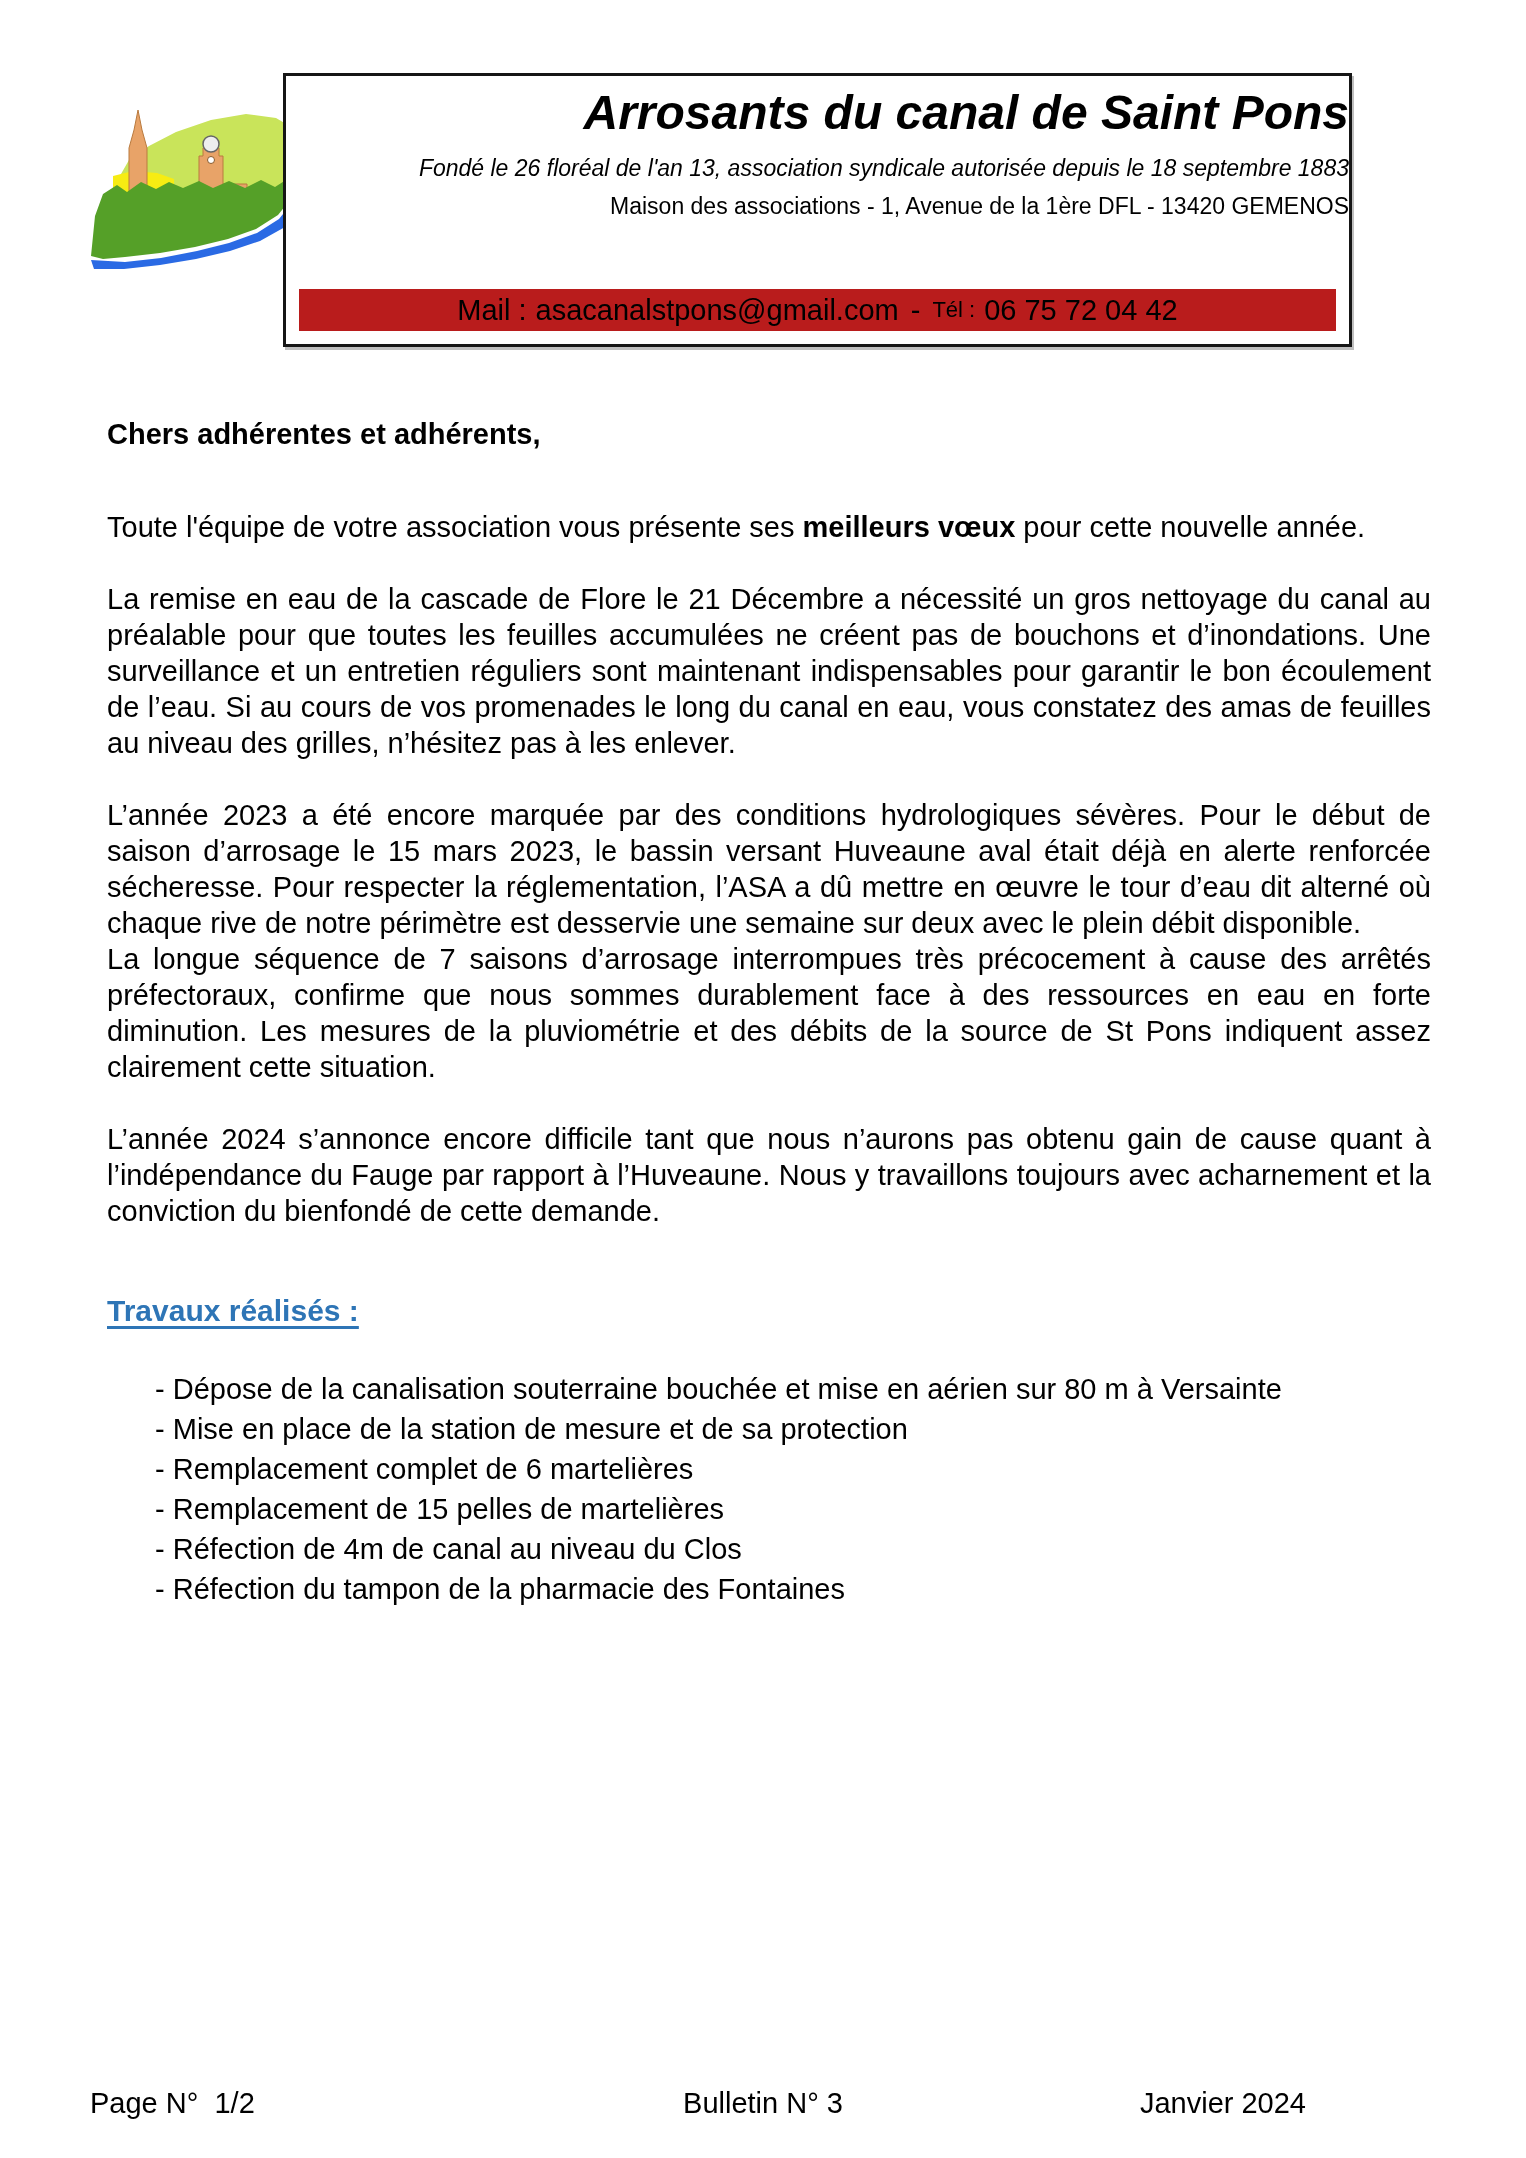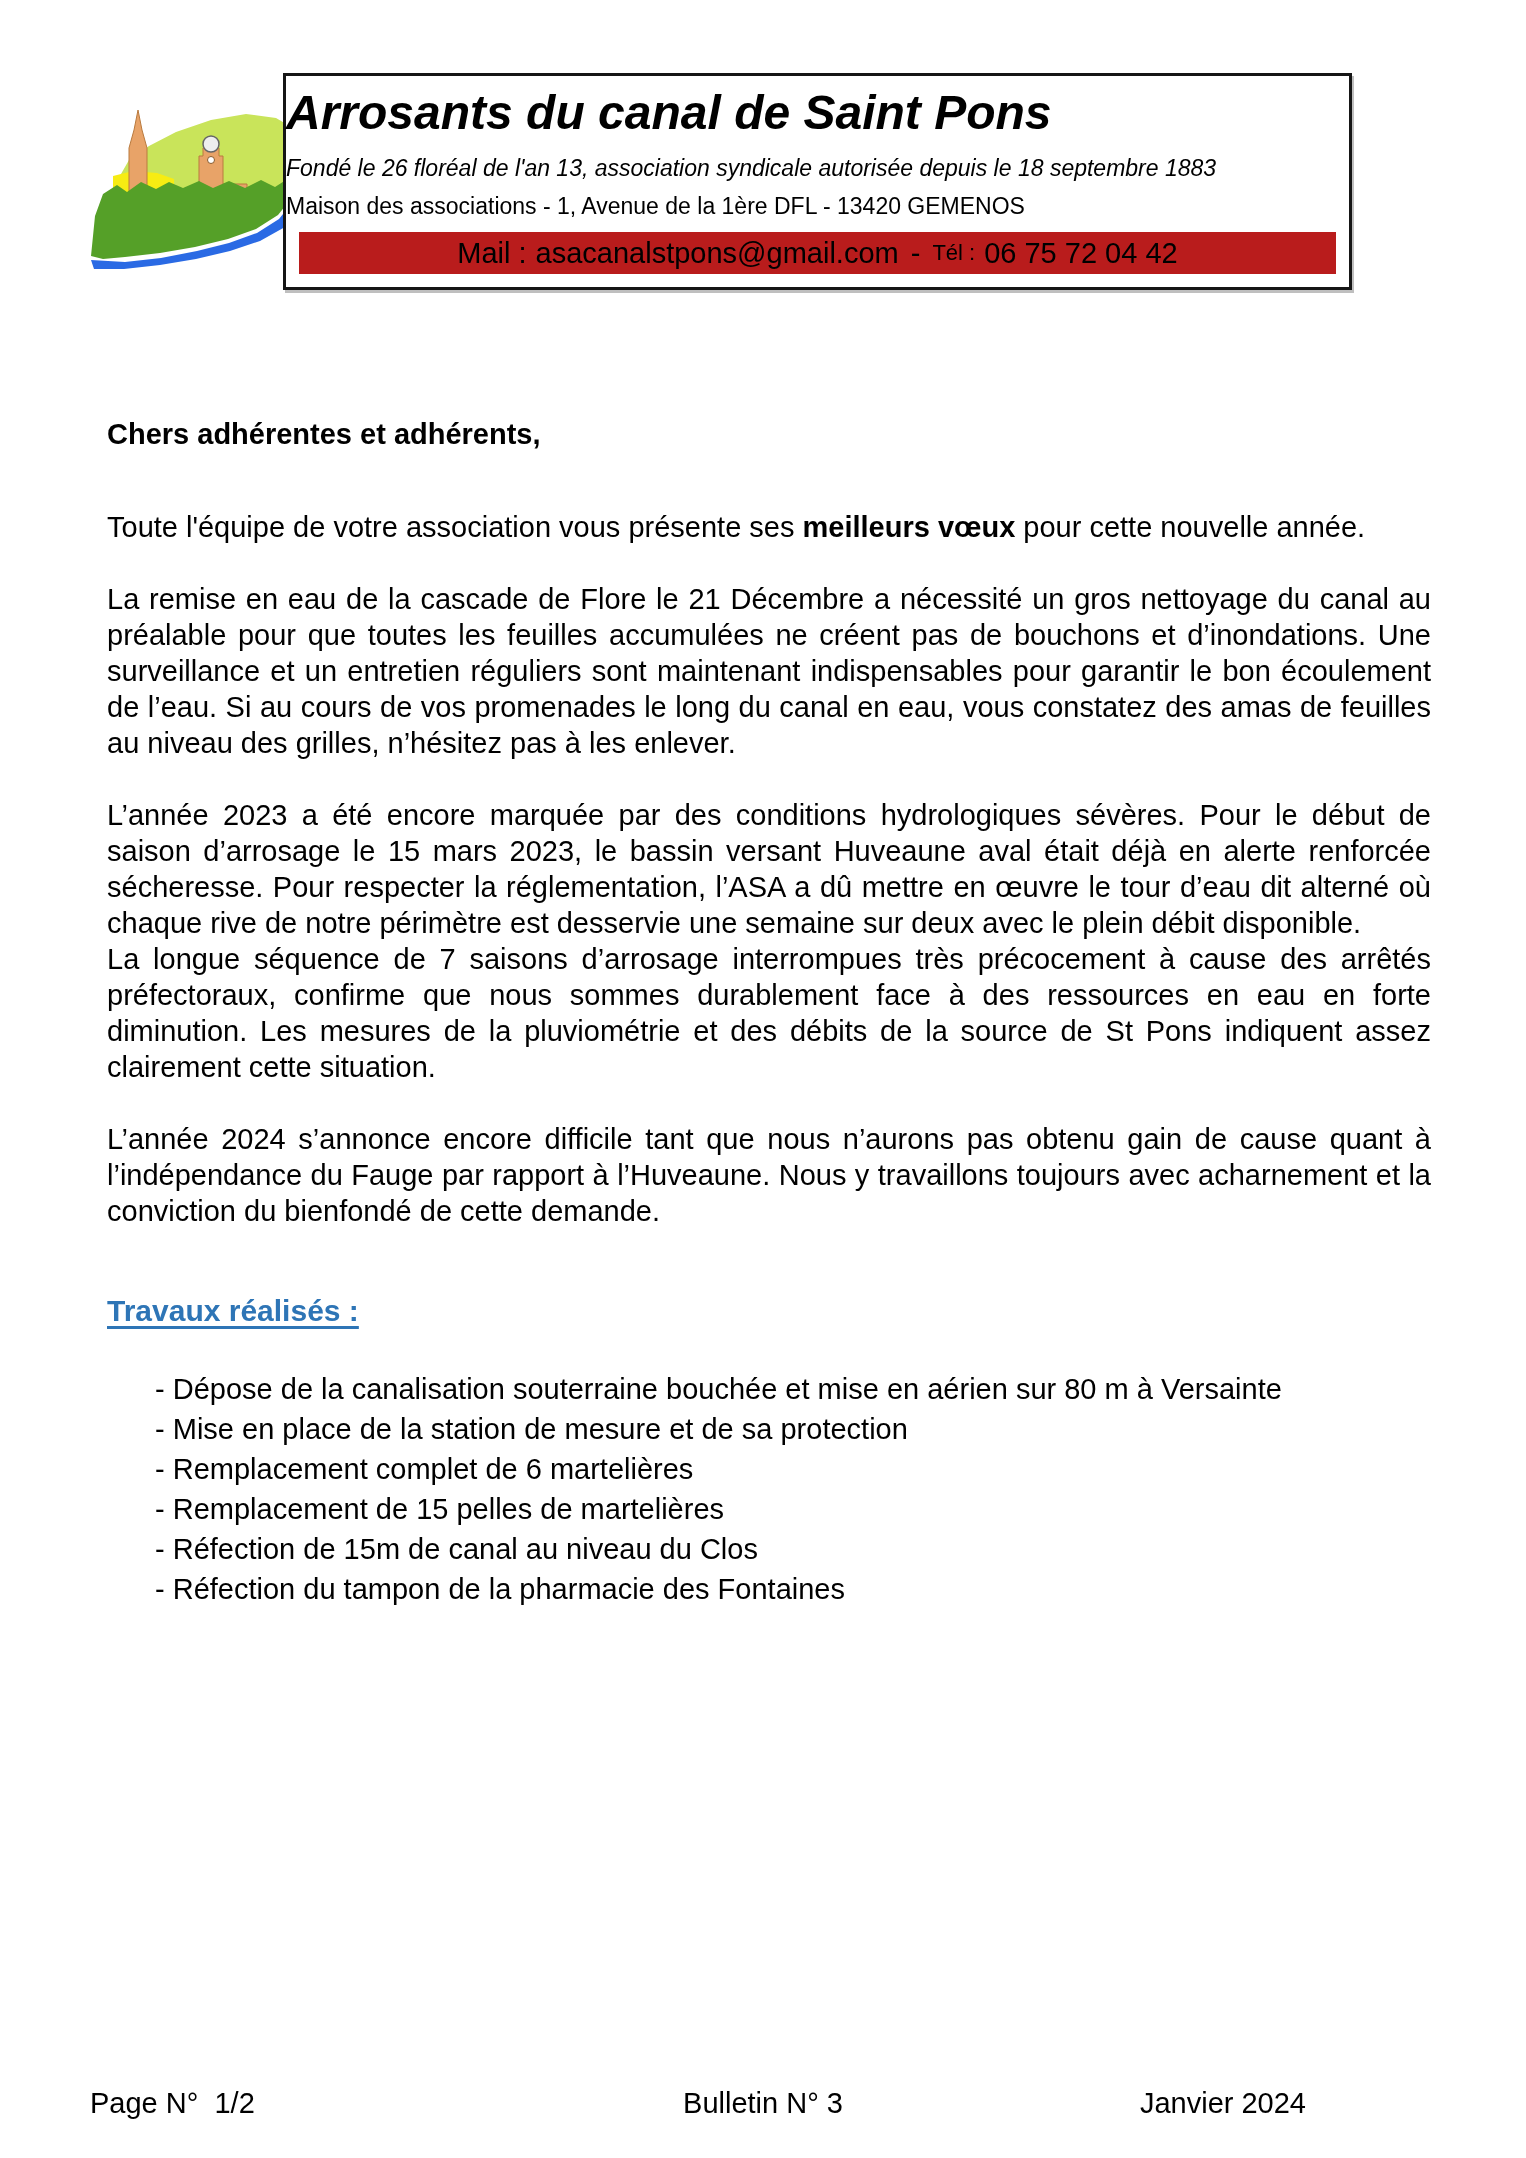--- a/index.html
+++ b/index.html
@@ -13,25 +13,25 @@
     overflow:hidden;
   }
 
   
   .logo{
     position:absolute; left:60px; top:88px;
     width:252px; height:182px;
   }
   .header-box{
     position:absolute; left:283px; top:73px;
-    width:1069px; height:217px;
+    width:1069px; height:274px;
     border:3px solid #161616;
     box-sizing:border-box;
     box-shadow:2px 3px 0 rgba(0,0,0,0.25);
-    text-align:left;
+    text-align:right;
     background:#fff;
   }
   .assoc-title{
     margin-top:10px;
     font-size:48px; line-height:54px;
     font-weight:bold; font-style:italic;
   }
   .sub-founding{
     margin-top:14px;
     font-size:23px; line-height:28px;
@@ -145,21 +145,21 @@
 
     <p>L’année 2024 s’annonce encore difficile tant que nous n’aurons pas obtenu gain de cause quant à l’indépendance du Fauge par rapport à l’Huveaune. Nous y travaillons toujours avec acharnement et la conviction du bienfondé de cette demande.</p>
 
     <div class="works-heading">Travaux réalisés :</div>
 
     <ul class="works-list">
         <li><span>-</span> <span>Dépose de la canalisation souterraine bouchée et mise en aérien sur 80 m à Versainte</span></li>
         <li><span>-</span> <span>Mise en place de la station de mesure et de sa protection</span></li>
         <li><span>-</span> <span>Remplacement complet de 6 martelières</span></li>
         <li><span>-</span> <span>Remplacement de 15 pelles de martelières</span></li>
-        <li><span>-</span> <span>Réfection de 15m de canal au niveau du Clos</span></li>
+        <li><span>-</span> <span>Réfection de 4m de canal au niveau du Clos</span></li>
         <li><span>-</span> <span>Réfection du tampon de la pharmacie des Fontaines</span></li>
       </ul>
   </div>
 
   <div class="footer">
     <span class="footer-left">Page N°  1/2</span>
     <span class="footer-center">Bulletin N° 3</span>
     <span class="footer-right">Janvier 2024</span>
   </div>
 

